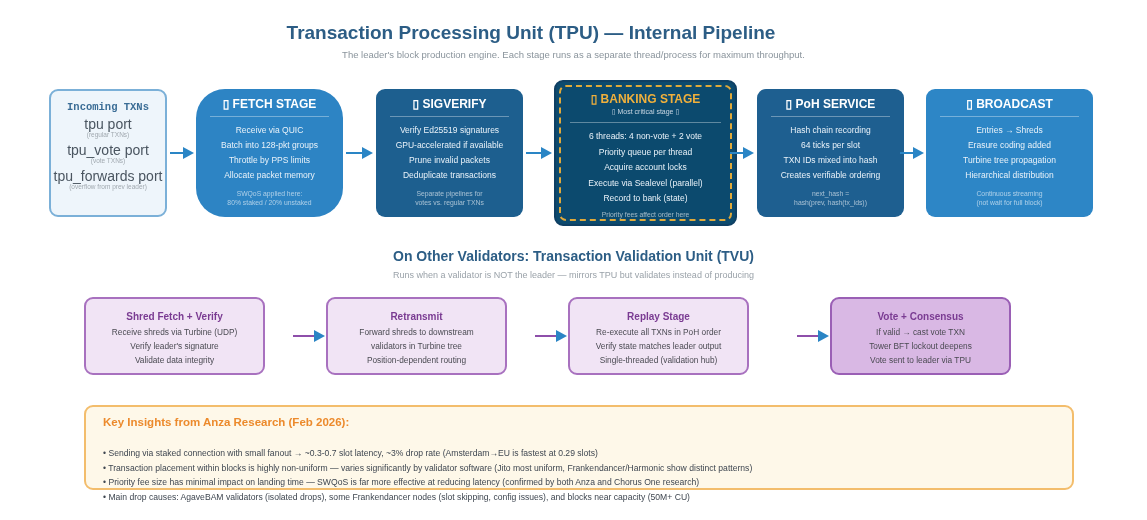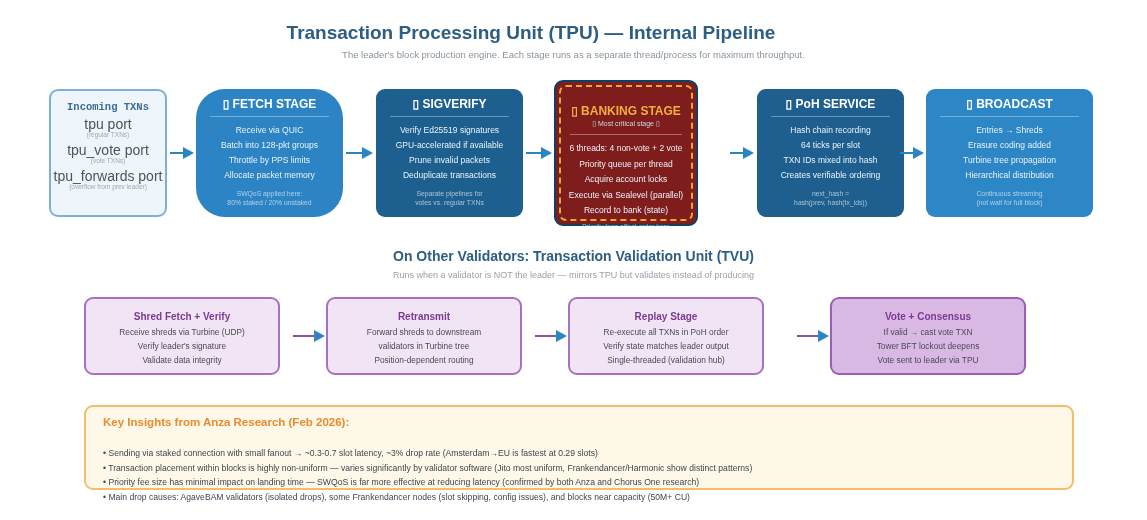--- a/index.html
+++ b/index.html
@@ -25,39 +25,39 @@
   .stage .hd { font-size: 12px; font-weight: bold; color: #ffffff; padding-bottom: 5px;
     margin: 0 14px 6px 14px; border-bottom: 1px solid rgba(255,255,255,0.35); }
   .stage .line { font-size: 8.5px; line-height: 15px; }
   .stage .foot { font-size: 6.8px; line-height: 9px; color: rgba(255,255,255,0.6); margin-top: 6px; }
 
   .fetch { left: 196px; background: #2d84c4; border-radius: 29px; }
   .sigverify { left: 376px; background: #1d5f8f; }
   .poh { left: 757px; background: #1e5f90; }
   .broadcast { left: 926px; width: 167px; background: #2d86c6; }
 
-  .banking { left: 554px; top: 80px; width: 144px; height: 146px; background: #7f1d1d;
-    border: 2px solid #0f3f63; box-shadow: 0 0 0 0 #000; padding-top: 22px; }
+  .banking { left: 554px; top: 80px; width: 183px; height: 146px; background: #0c4a6e;
+    border: 2px solid #0f3f63; box-shadow: 0 0 0 0 #000; padding-top: 10px; }
   .banking::before { content: ""; position: absolute; inset: 3px; border: 2px dashed #e0a93a; border-radius: 7px; pointer-events: none; }
   .banking .hd { color: #f0b03c; font-size: 12px; border-bottom: none; margin-bottom: 0; padding-bottom: 2px; }
   .banking .crit { font-size: 7px; color: #c9d7e3; padding-bottom: 6px; margin: 0 14px 6px 14px;
     border-bottom: 1px solid rgba(255,255,255,0.35); }
   .banking .line { line-height: 15.5px; }
 
   .arrow { position: absolute; height: 12px; }
   .arrow .shaft { position: absolute; left: 0; top: 5px; height: 2px; background: #2a85c5; }
   .arrow .head { position: absolute; top: 0; width: 0; height: 0;
     border-top: 6px solid transparent; border-bottom: 6px solid transparent; border-left: 11px solid #2a85c5; }
 
   .h2 { position: absolute; top: 248px; left: 0; width: 1147px; text-align: center;
     font-size: 14px; font-weight: bold; color: #2c5d85; }
   .h2sub { position: absolute; top: 270px; left: 0; width: 1147px; text-align: center;
     font-size: 9px; color: #9aa2a9; }
 
-  .tvu { top: 297px; width: 196px; height: 78px; background: #f1e4f5; border: 2px solid #a871bf;
+  .tvu { top: 297px; width: 181px; height: 78px; background: #f1e4f5; border: 2px solid #a871bf;
     padding-top: 12px; }
   .tvu .hd { font-size: 10px; font-weight: bold; color: #7a3b92; margin-bottom: 3px; }
   .tvu .line { font-size: 8.3px; line-height: 14px; color: #4a4a52; }
   .vote { background: #d9b8e4; border-color: #9a5fb5; }
 
   .tvu-arrow .shaft { background: #8e4faa; }
   .tvu-arrow .head { border-left-color: #2a85c5; }
 
   .insights { position: absolute; left: 84px; top: 405px; width: 990px; height: 85px;
     background: #fef8e9; border: 2px solid #f3bd6c; border-radius: 9px; padding: 9px 0 0 17px; }

